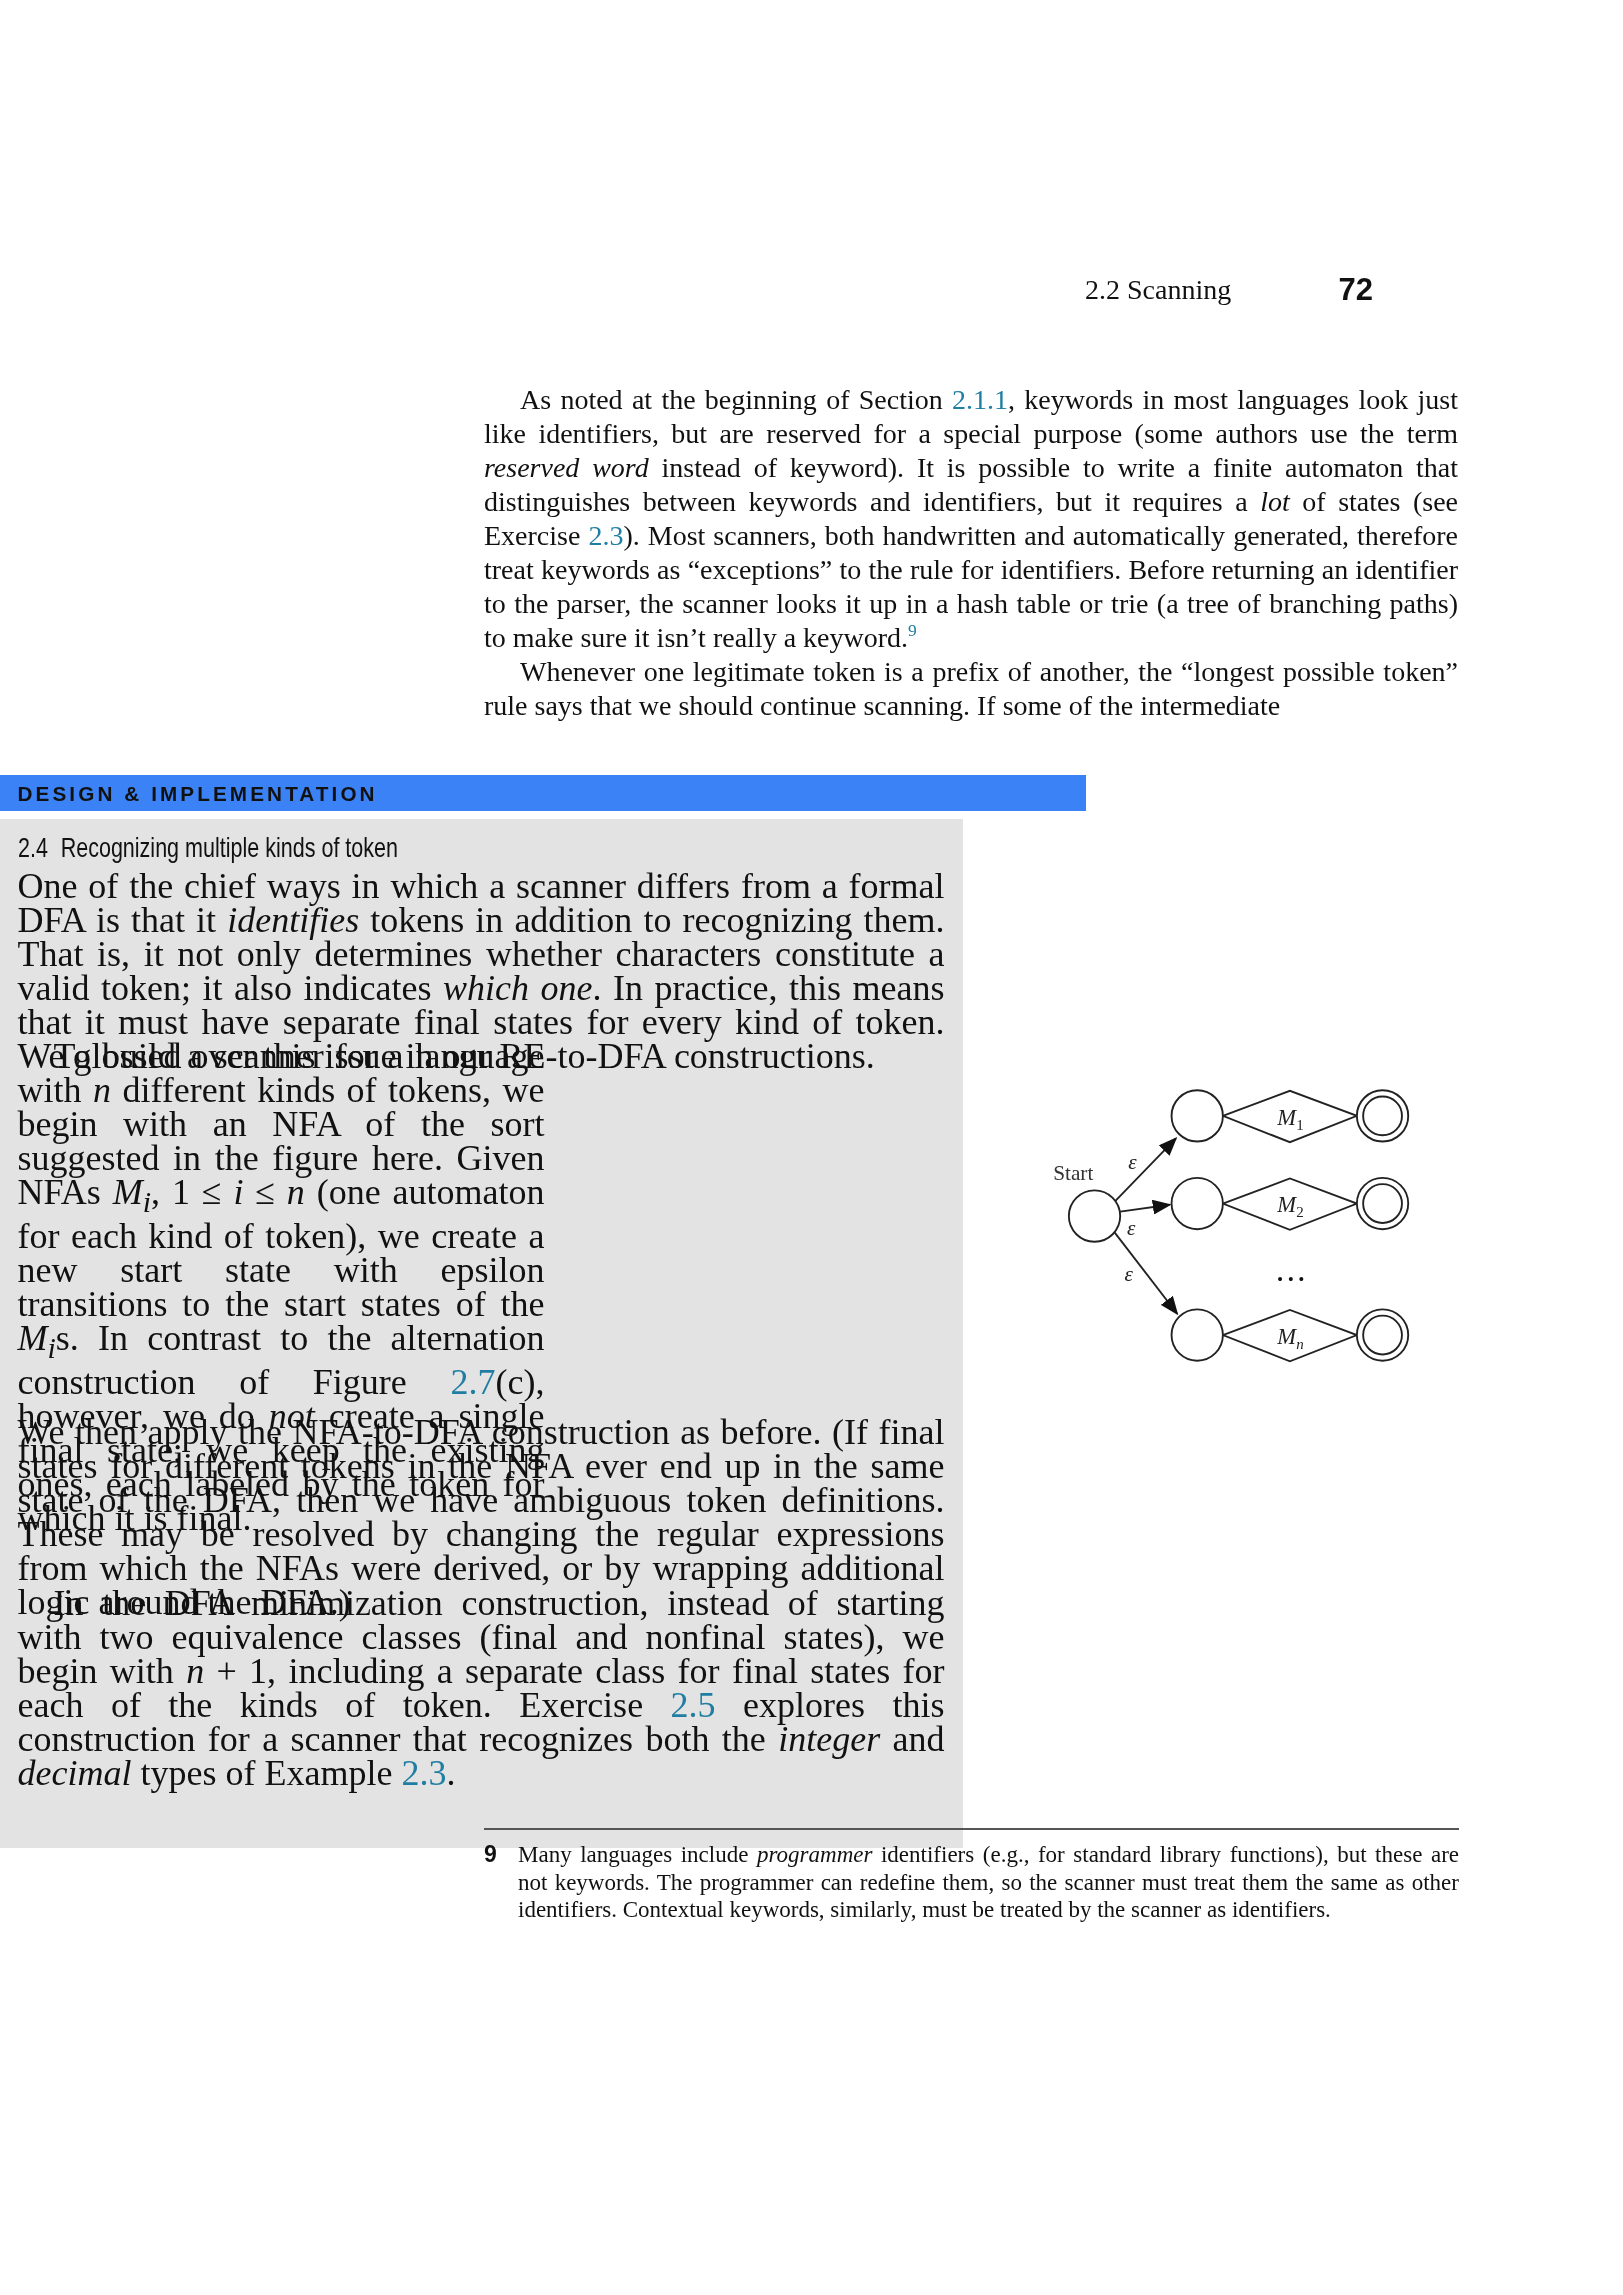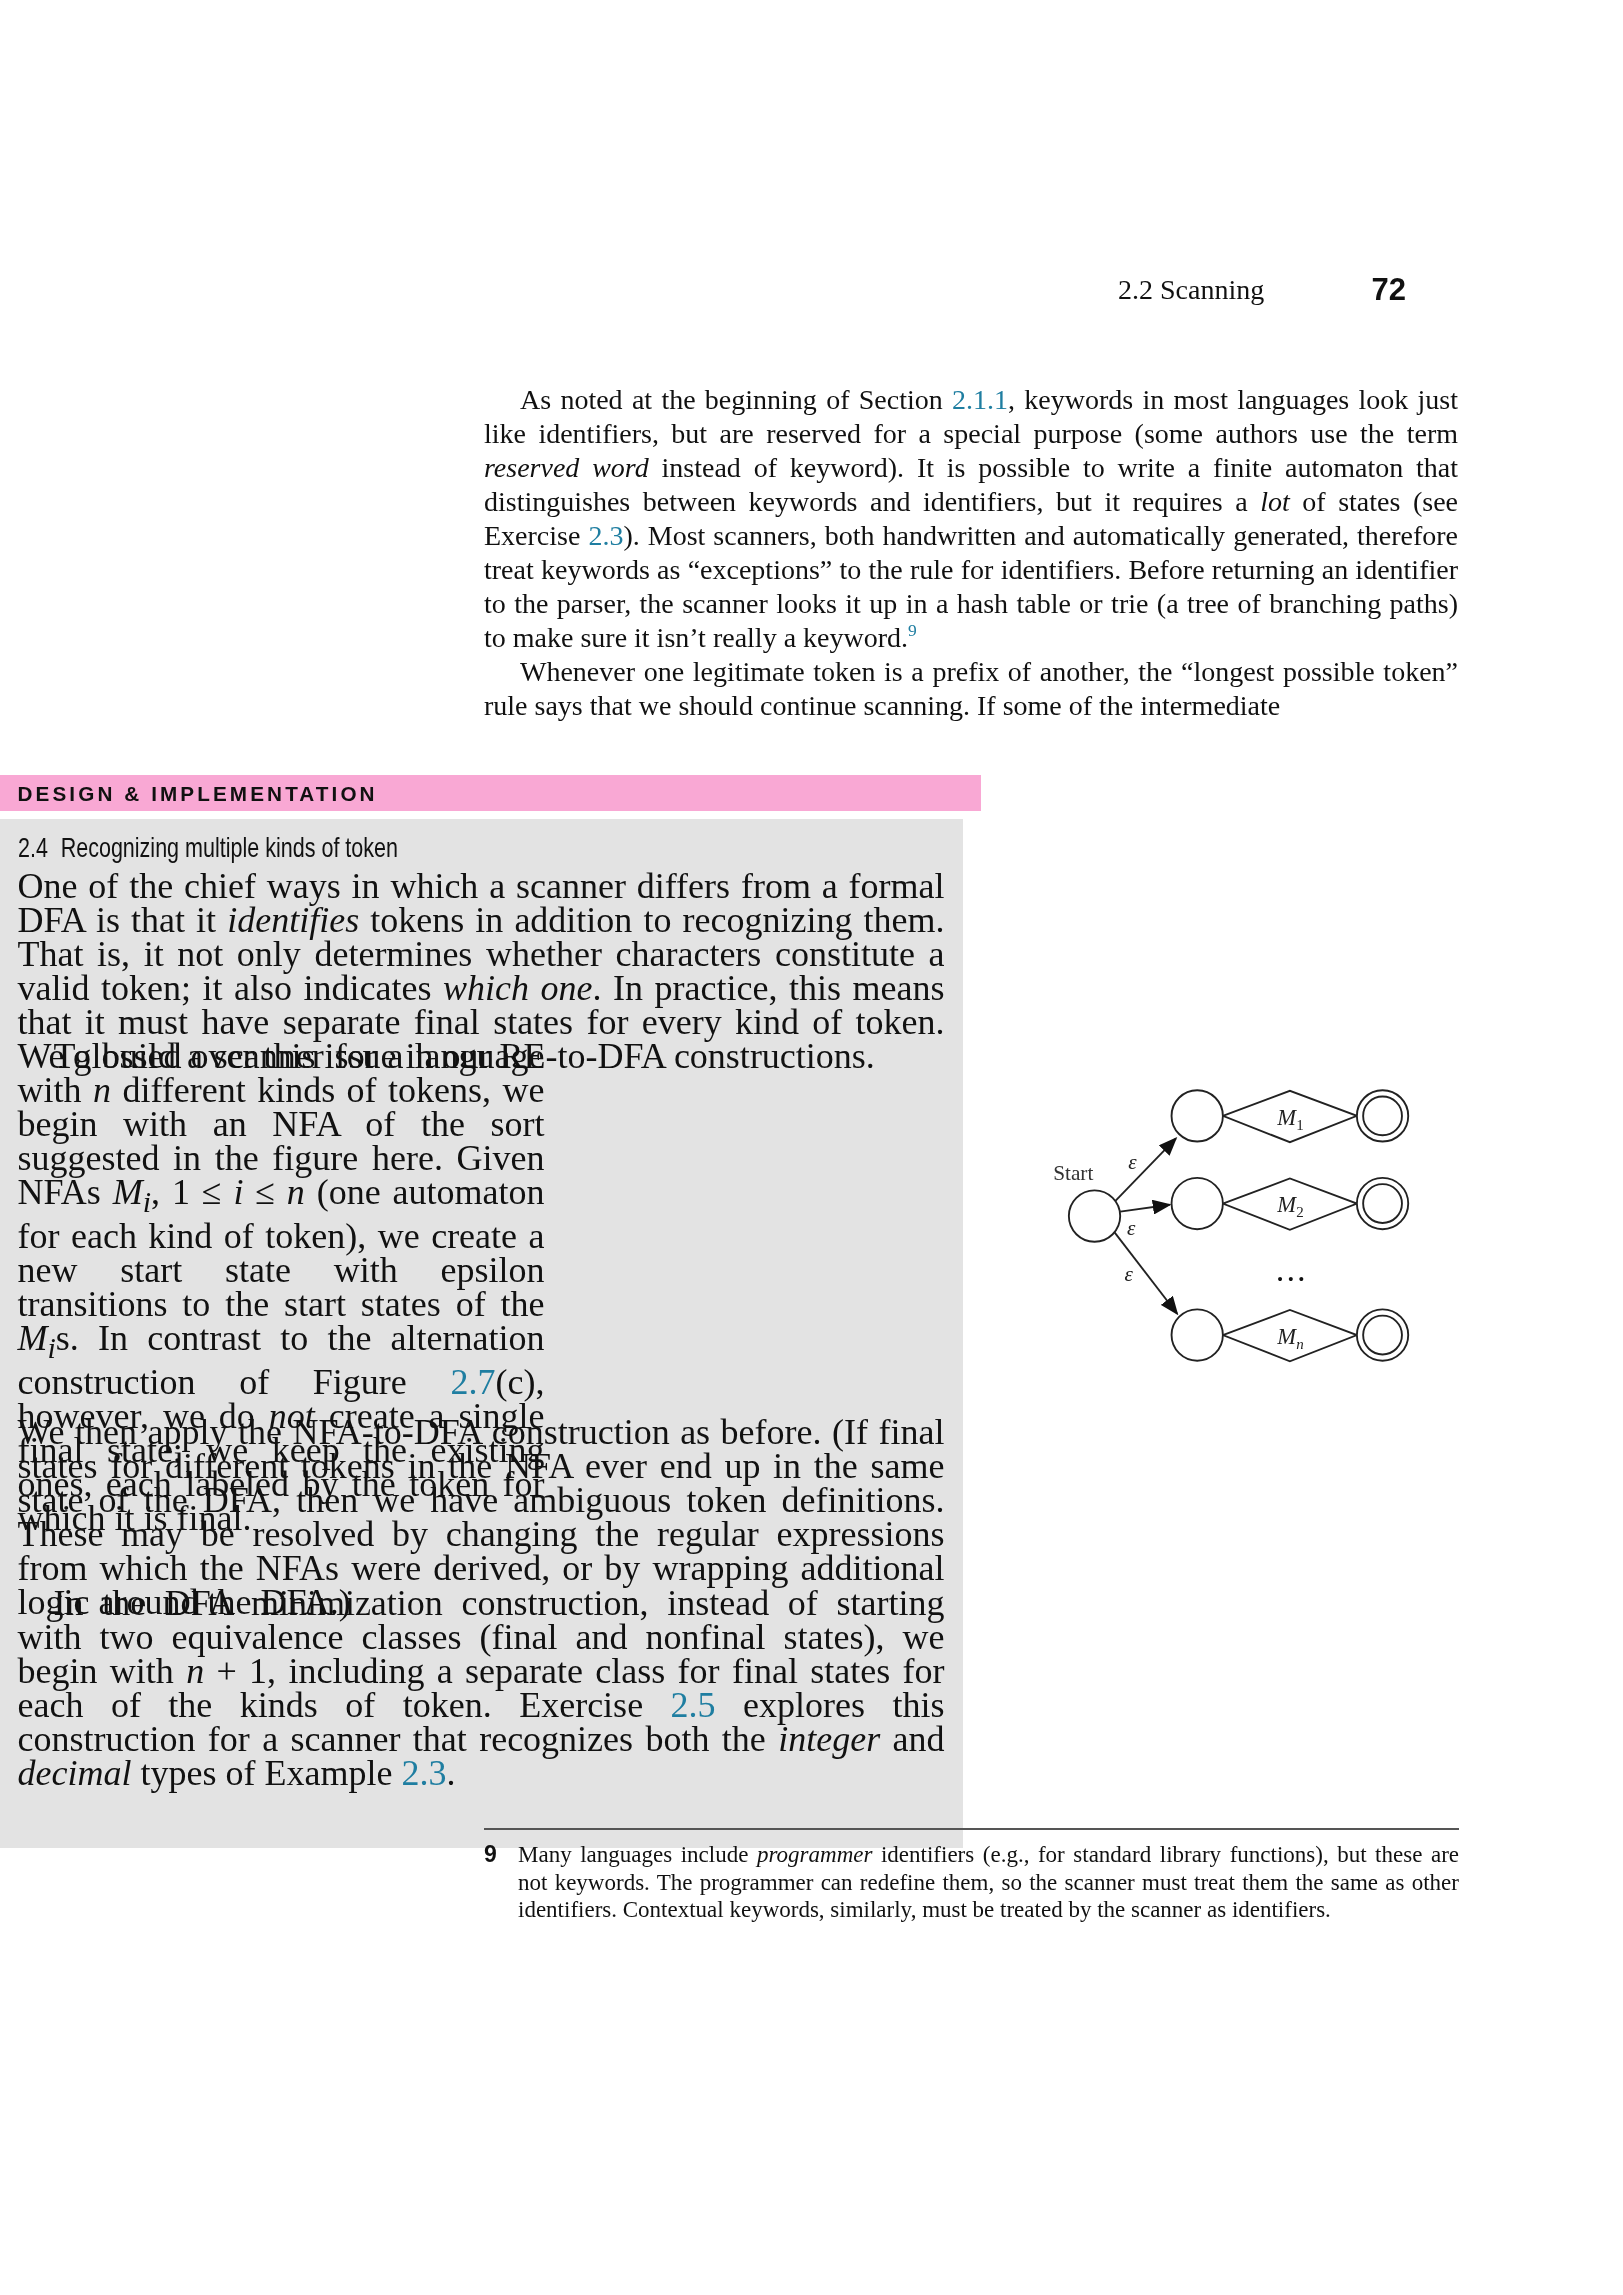--- a/index.html
+++ b/index.html
@@ -1,24 +1,24 @@
 <!DOCTYPE html>
 <html style="font-size:10px"><head>
 <meta charset="utf-8">
 <style>
   html, body { margin: 0; padding: 0; background: #ffffff; }
   body { width: 1623px; height: 2295px; position: relative; overflow: hidden; font-family: "Liberation Serif", "DejaVu Serif", serif; color: #111; }
-  .running-head { position: absolute; top: 271px; left: 1118px; width: 288px; height: 38px; }
+  .running-head { position: absolute; top: 271px; left: 1085px; width: 288px; height: 38px; }
   .rh-title { position: absolute; left: 0; top: 0; font-size: 28px; line-height: 38px; }
   .rh-page { position: absolute; right: 0; top: 0; font-size: 31px; line-height: 38px; font-weight: bold; font-family: "Liberation Sans", "DejaVu Sans", sans-serif; }
   .body-text { position: absolute; left: 484px; width: 974px; font-size: 28px; line-height: 34px; text-align: justify; }
   .body-text p { margin: 0; text-indent: 36px; }
   .link { color: #1f7ea1; }
   sup.fn { font-size: 17.5px; vertical-align: 11.3px; line-height: 0; color: #1f7ea1; }
-  .box-head { position: absolute; left: 0; top: 775px; width: 981px; height: 36px; background: #f9a8d4; }
+  .box-head { position: absolute; left: 0; top: 775px; width: 1086px; height: 36px; background: #3b82f6; }
   .box-head-label { position: absolute; left: 17.5px; top: 5px; font-family: "Liberation Sans", "DejaVu Sans", sans-serif; font-weight: bold; font-size: 20.7px; letter-spacing: 3.1px; line-height: 27.6px; color: #111; }
   .box-body { position: absolute; left: 0; top: 819px; width: 963px; height: 1029px; background: #e3e3e3; }
   .box-title { position: absolute; left: 17.5px; top: 11.3px; font-family: "Liberation Sans", "DejaVu Sans", sans-serif; font-size: 27.6px; line-height: 35px; transform: scaleX(0.78); transform-origin: left center; white-space: nowrap; color: #111; }
   .box-title .num { margin-right: 16.3px; }
   .bt { position: absolute; left: 17.5px; font-size: 36px; line-height: 34px; text-align: justify; color: #111; }
   .bt p { margin: 0; }
   .bt .indent { text-indent: 36px; }
   .bt-wide { width: 927px; }
   .bt-narrow { width: 527px; }
   .diagram { position: absolute; left: 0; top: 0; width: 1623px; height: 2295px; pointer-events: none; }

